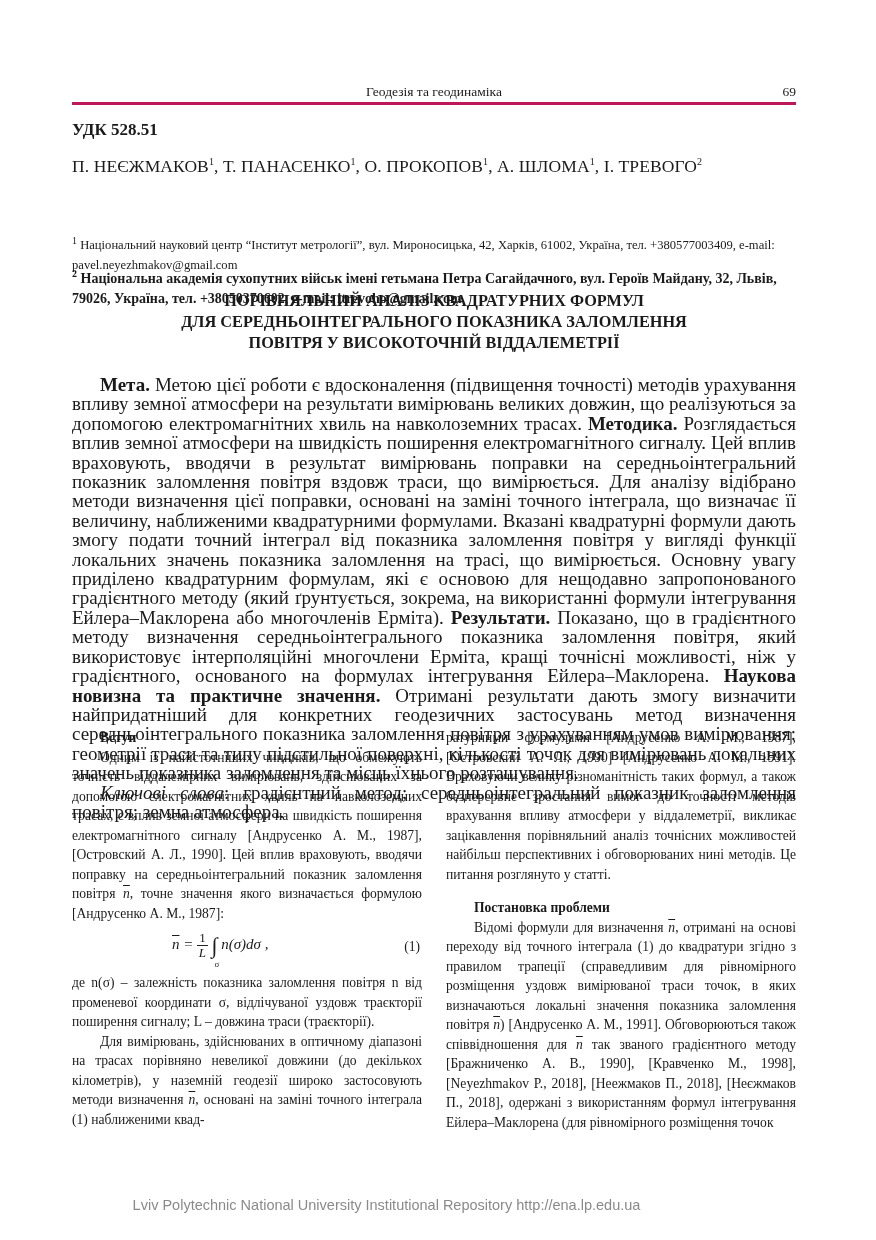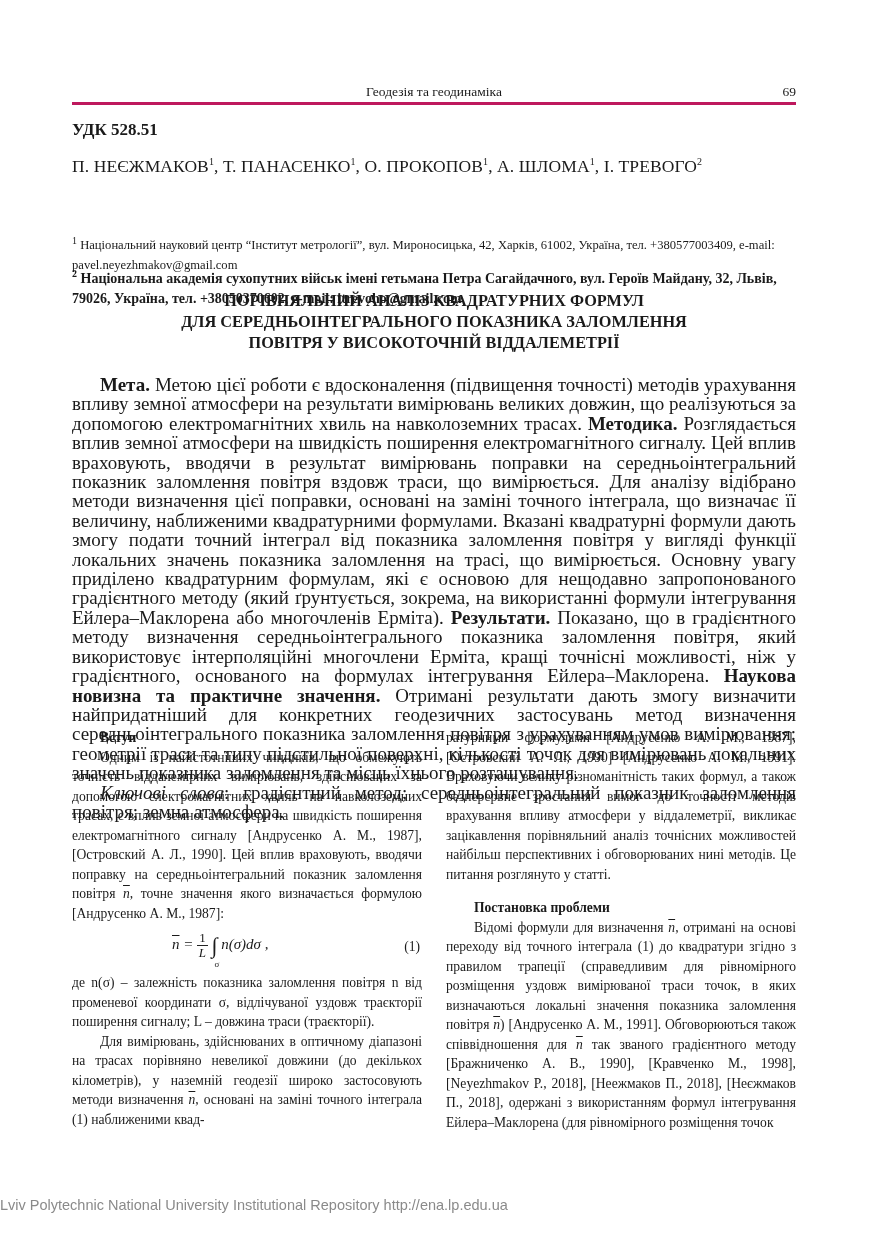--- a/index.html
+++ b/index.html
@@ -26,21 +26,21 @@
   .formula { position:relative; height:42px; margin:4px 0; }
   .formula .expr { position:absolute; left:100px; top:4px; font-style:italic; font-size:15px; }
   .formula .eqnum { position:absolute; right:2px; top:10px; }
   .overbar { text-decoration:overline; font-style:italic; }
   .frac { display:inline-block; vertical-align:middle; text-align:center; font-style:normal; font-size:13px; line-height:14px; }
   .frac .num { border-bottom:1px solid #222; display:block; padding:0 2px; }
   .frac .den { display:block; font-style:italic; }
   .integral { font-size:22px; font-style:normal; vertical-align:middle; position:relative; }
   .integral .sub { position:absolute; left:3px; top:22px; font-size:9px; }
   .spacer { height:14px; }
-  .footer-watermark { left:0; width:709px; top:1197px; font-family:"Liberation Sans", sans-serif; font-size:14.5px; color:#8a8a8a; }
+  .footer-watermark { left:0; width:709px; top:1197px; text-align:center; font-family:"Liberation Sans", sans-serif; font-size:14.5px; color:#8a8a8a;padding-left:32px; }
   b { font-weight:bold; }
   i { font-style:italic; }
 </style>
 </head>
 <body>
 
 <div class="abs running-header">
   <span class="journal">Геодезія та геодинаміка</span>
   <span class="page-num">69</span>
 </div>

